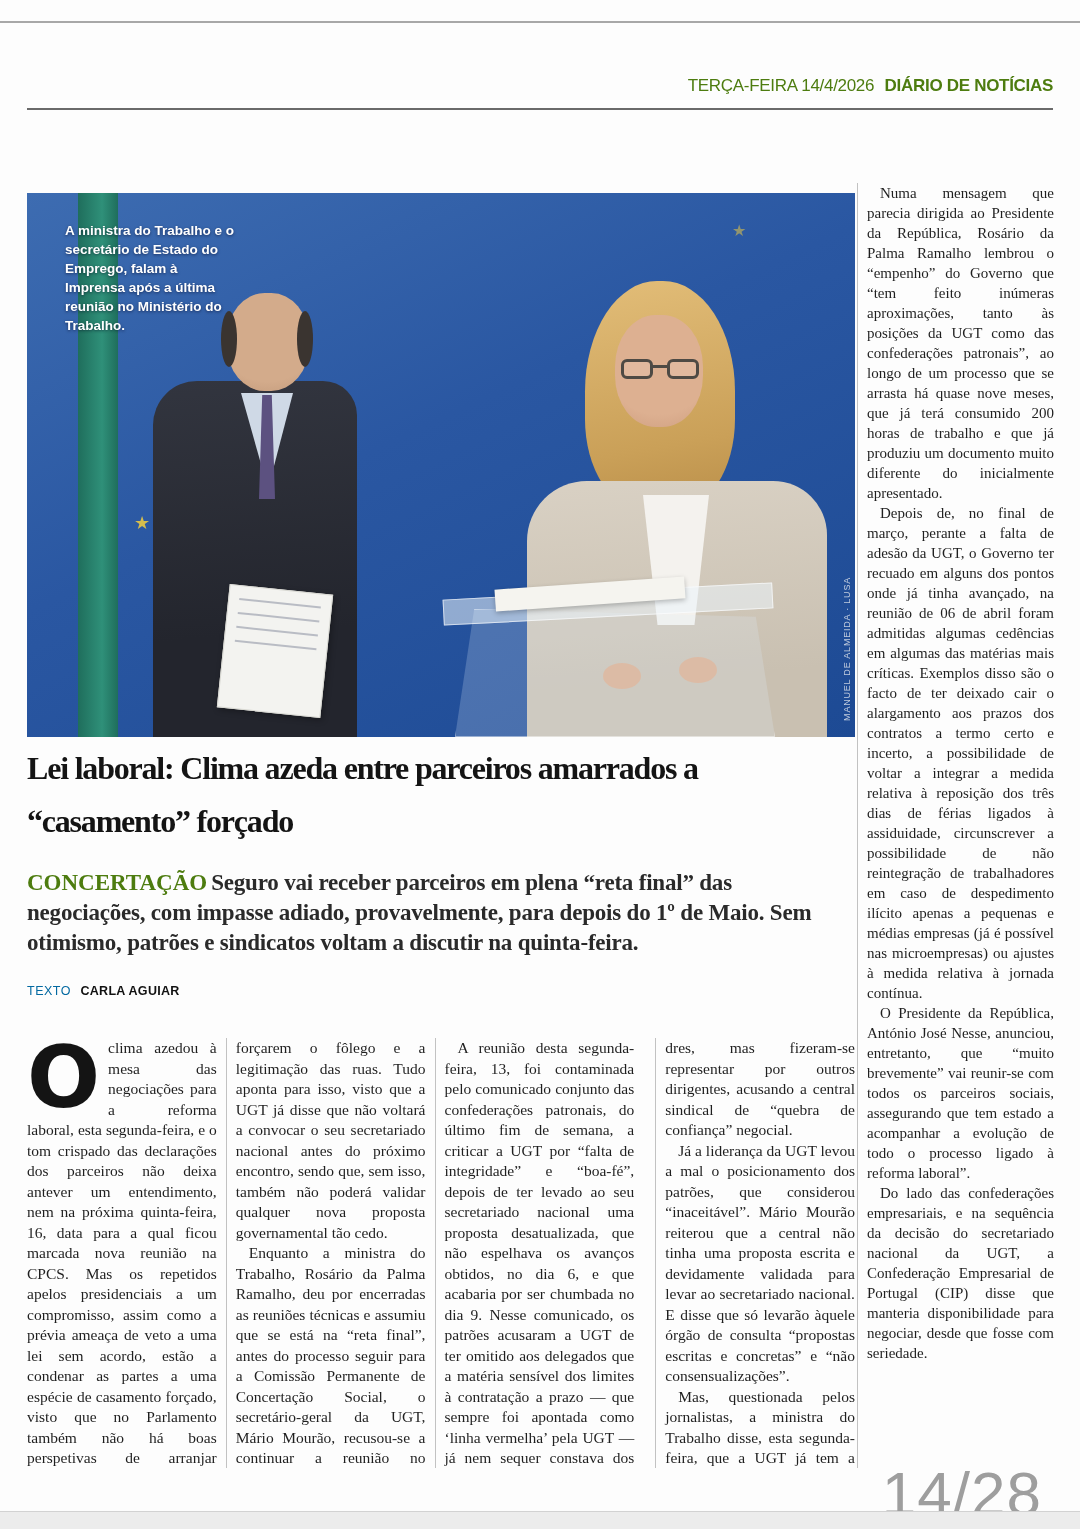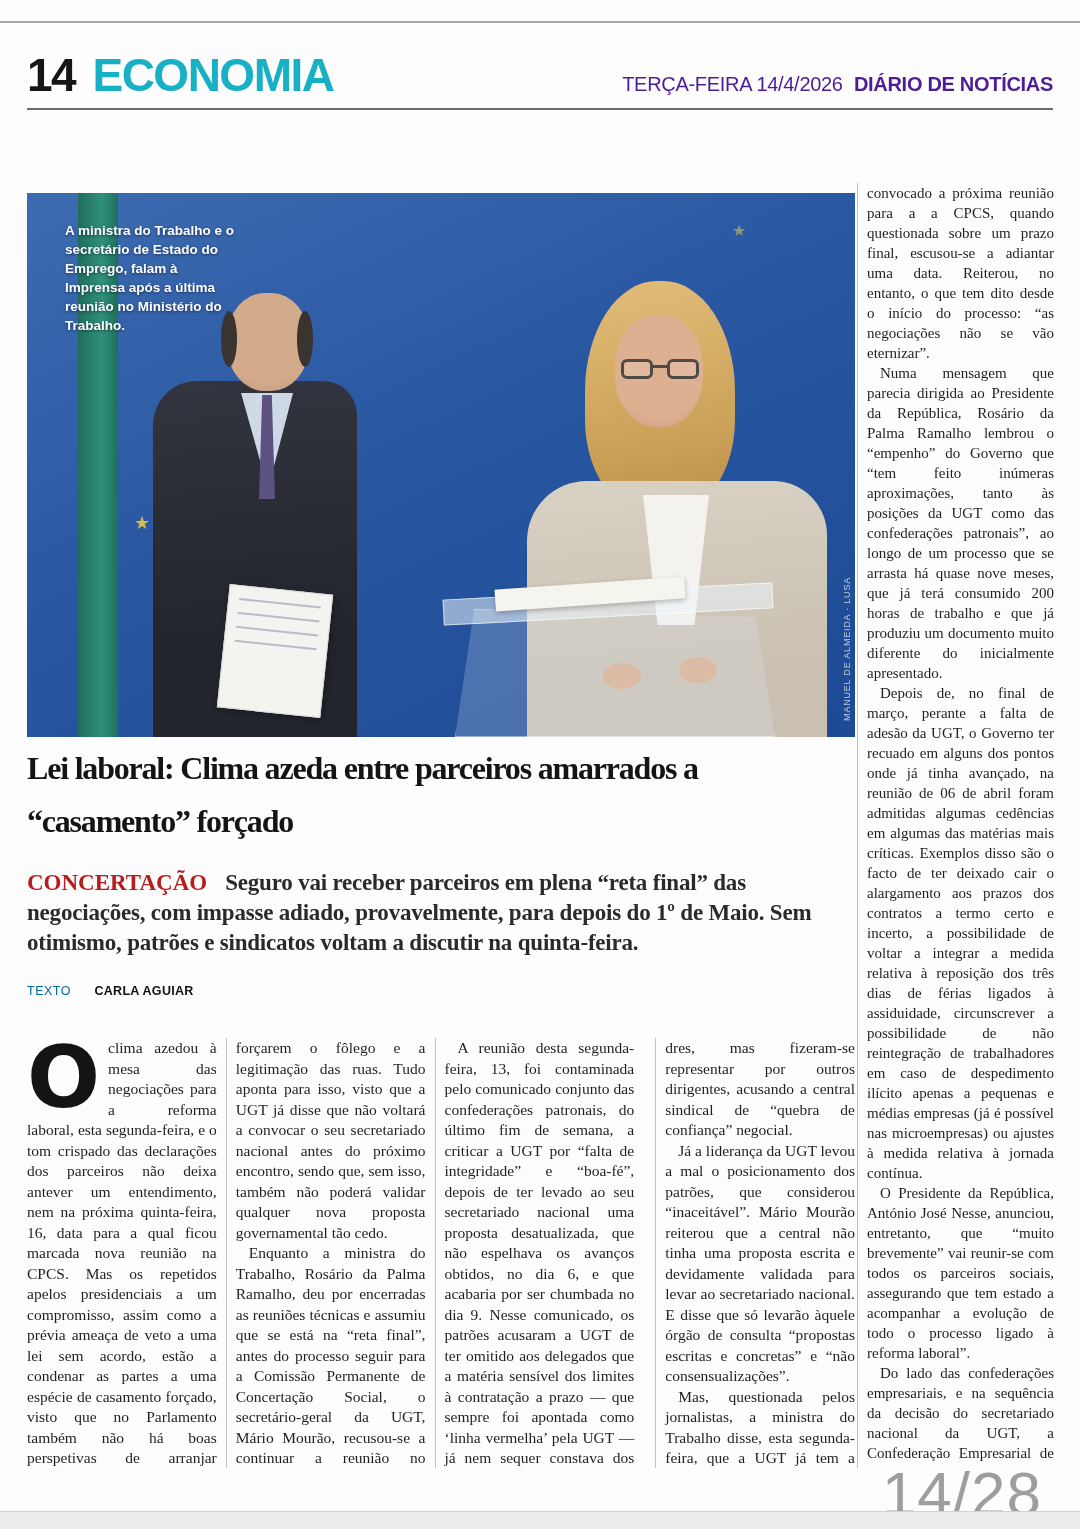--- a/index.html
+++ b/index.html
@@ -10,21 +10,21 @@
     font-family:"Liberation Serif", serif; color:#1f1f1f;
   }
   .top-edge { position:absolute; left:0; top:21px; width:1080px; height:2px; background:#a8a8a8; }
 
   
   .hdr { position:absolute; left:27px; top:40px; width:1026px; height:62px;
          font-family:"Liberation Sans", sans-serif; }
   .hdr-left { position:absolute; left:0; bottom:0; font-size:46px; font-weight:900; letter-spacing:-1.5px; }
   .hdr-num { color:#161616; }
   .hdr-section { color:#17b0c4; margin-left:6px; }
-  .hdr-right { position:absolute; right:0; bottom:6px; font-size:20px; letter-spacing:-0.3px; color:#4c1d95;margin-top:8px; }
+  .hdr-right { position:absolute; right:0; bottom:6px; font-size:17px; letter-spacing:-0.3px; color:#4d7c0f;margin-top:8px; }
   .hdr-date { font-weight:400; }
   .hdr-masthead { font-weight:800; margin-left:6px; }
   .hdr-rule { position:absolute; left:27px; top:108px; width:1026px; height:2px; background:#6a6a6a; }
 
   
   .photo { position:absolute; left:27px; top:193px; width:828px; height:544px; overflow:hidden;
            background:linear-gradient(155deg,#3d6cb1 0%, #2a57a2 45%, #1d4a94 100%); }
   .green-band { position:absolute; left:51px; top:0; width:40px; height:100%;
                 background:linear-gradient(90deg,#1f6e5c,#2f9079 60%,#1f6e5c); }
   .star { position:absolute; width:0; height:0; color:#f4cf3f; font-size:22px; line-height:0; }
@@ -86,24 +86,24 @@
   .photo-credit { position:absolute; right:3px; bottom:16px; writing-mode:vertical-rl; transform:rotate(180deg);
                   font-family:"Liberation Sans", sans-serif; font-size:9px; letter-spacing:.8px;
                   color:#d3dae6; opacity:.9; }
 
   
   .headline { position:absolute; left:27px; top:742px; width:828px;
               font-size:32px; line-height:53px; font-weight:700; color:#141414;
               letter-spacing:-1.2px; }
   .standfirst { position:absolute; left:27px; top:868px; width:820px;
                 font-size:23px; line-height:30px; font-weight:700; color:#2a2a2a; letter-spacing:-0.2px; }
-  .kicker { color:#b91c1c; font-weight:700; margin-right:18px; letter-spacing:0; }
+  .kicker { color:#4d7c0f; font-weight:700; margin-right:4px; letter-spacing:0; }
   .byline { position:absolute; left:27px; top:984px; font-family:"Liberation Sans", sans-serif; font-size:12.5px; }
   .byline-label { color:#0369a1; letter-spacing:.5px; }
-  .byline-author { color:#111; font-weight:800; margin-left:20px; letter-spacing:.3px; }
+  .byline-author { color:#111; font-weight:800; margin-left:6px; letter-spacing:.3px; }
 
   
   .content-wrap { position:absolute; left:27px; top:1038px; width:828px; height:430px; display:flex; }
   .col { flex:1 1 0; padding:0 9px; overflow:hidden; height:430px;
          font-size:15.5px; line-height:20.5px; text-align:justify; }
   .col:first-child { padding-left:0; }
   .col:last-child { padding-right:0;margin-left:12px; }
   .col + .col { border-left:1px solid #c2c2c2; }
   .col p { margin:0; }
   .col p.ind, .rail p.ind { text-indent:13px; }
@@ -122,24 +122,20 @@
   .bottom-bar { position:absolute; left:0; top:1511px; width:1080px; height:18px;
                 background:#ececec; border-top:1px solid #d2d2d2; }
 </style>
 </head>
 <body>
 
 <div class="page">
   <div class="top-edge"></div>
 
   <div class="hdr">
-    <div class="hdr-left">
-      <span class="hdr-num">14</span>
-      <span class="hdr-section">ECONOMIA</span>
-    </div>
     <div class="hdr-right">
       <span class="hdr-date">TERÇA-FEIRA 14/4/2026</span>
       <span class="hdr-masthead">DIÁRIO DE NOTÍCIAS</span>
     </div>
   </div>
   <div class="hdr-rule"></div>
 
   <figure class="photo">
     <div class="green-band"></div>
     <div class="star" style="left:118px; top:330px; font-size:18px;"></div>
@@ -208,21 +204,20 @@
     </div>
     <div class="col">
       <p>dres, mas fizeram-se representar por outros dirigentes, acusando a central sindical de “quebra de confiança” negocial.</p>
       <p class="ind">Já a liderança da UGT levou a mal o posicionamento dos patrões, que considerou “inaceitável”. Mário Mourão reiterou que a central não tinha uma proposta escrita e devidamente validada para levar ao secretariado nacional. E disse que só levarão àquele órgão de consulta “propostas escritas e concretas” e “não consensualizações”.</p>
       <p class="ind">Mas, questionada pelos jornalistas, a ministra do Trabalho disse, esta segunda-feira, que a UGT já tem a proposta por escrito, saída da reunião do dia 6.</p>
 
     </div>
   </div>
 
   <aside class="rail">
-    <p>convocado a próxima reunião para a a CPCS, quando questionada sobre um prazo final, escusou-se a adiantar uma data. Reiterou, no entanto, o que tem dito desde o início do processo: “as negociações não se vão eternizar”.</p>
     <p class="ind">Numa mensagem que parecia dirigida ao Presidente da República, Rosário da Palma Ramalho lembrou o “empenho” do Governo que “tem feito inúmeras aproximações, tanto às posições da UGT como das confederações patronais”, ao longo de um processo que se arrasta há quase nove meses, que já terá consumido 200 horas de trabalho e que já produziu um documento muito diferente do inicialmente apresentado.</p>
     <p class="ind">Depois de, no final de março, perante a falta de adesão da UGT, o Governo ter recuado em alguns dos pontos onde já tinha avançado, na reunião de 06 de abril foram admitidas algumas cedências em algumas das matérias mais críticas. Exemplos disso são o facto de ter deixado cair o alargamento aos prazos dos contratos a termo certo e incerto, a possibilidade de voltar a integrar a medida relativa à reposição dos três dias de férias ligados à assiduidade, circunscrever a possibilidade de não reintegração de trabalhadores em caso de despedimento ilícito apenas a pequenas e médias empresas (já é possível nas microempresas) ou ajustes à medida relativa à jornada contínua.</p>
     <p class="ind">O Presidente da República, António José Nesse, anunciou, entretanto, que “muito brevemente” vai reunir-se com todos os parceiros sociais, assegurando que tem estado a acompanhar a evolução de todo o processo ligado à reforma laboral”.</p>
     <p class="ind">Do lado das confederações empresariais, e na sequência da decisão do secretariado nacional da UGT, a Confederação Empresarial de Portugal (CIP) disse que manteria disponibilidade para negociar, desde que fosse com seriedade.</p>
 
   </aside>
 
   <div class="page-indicator">14/28</div>
   <div class="bottom-bar"></div>
 </div>

